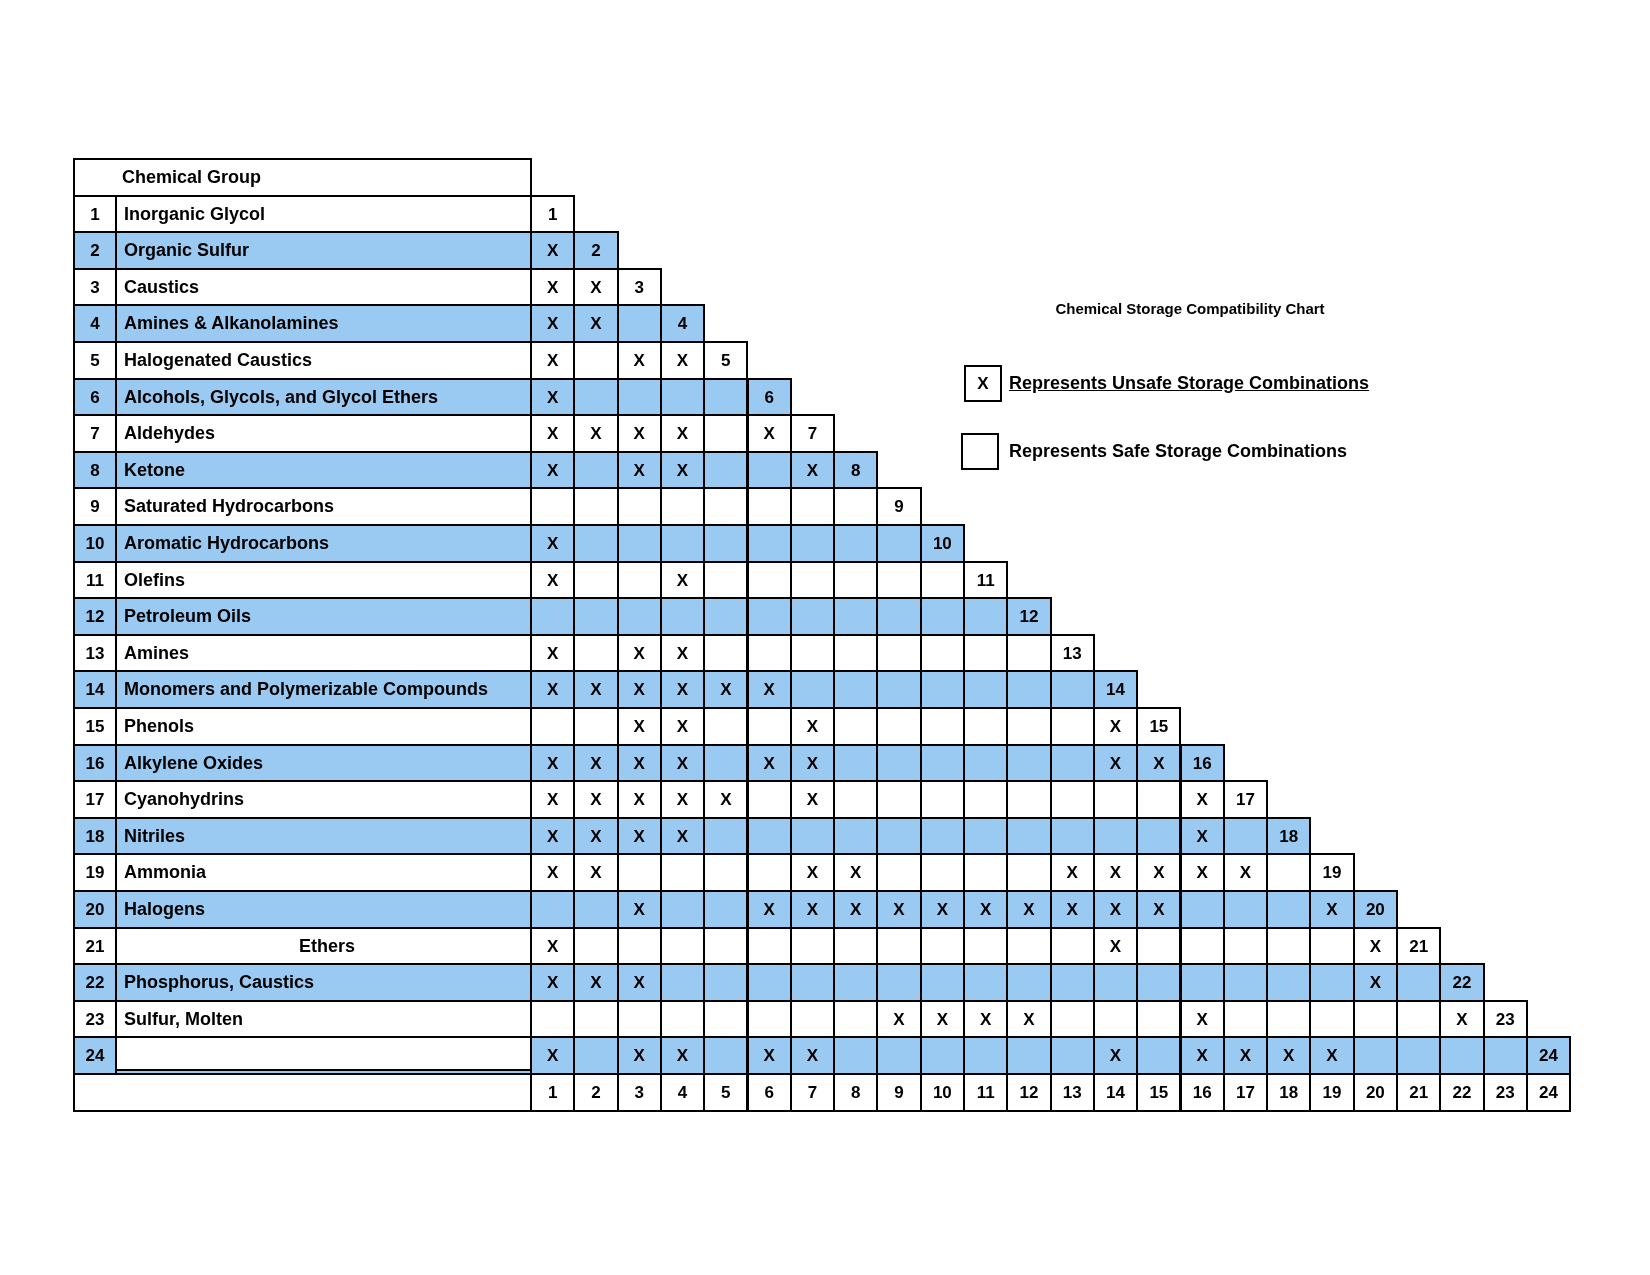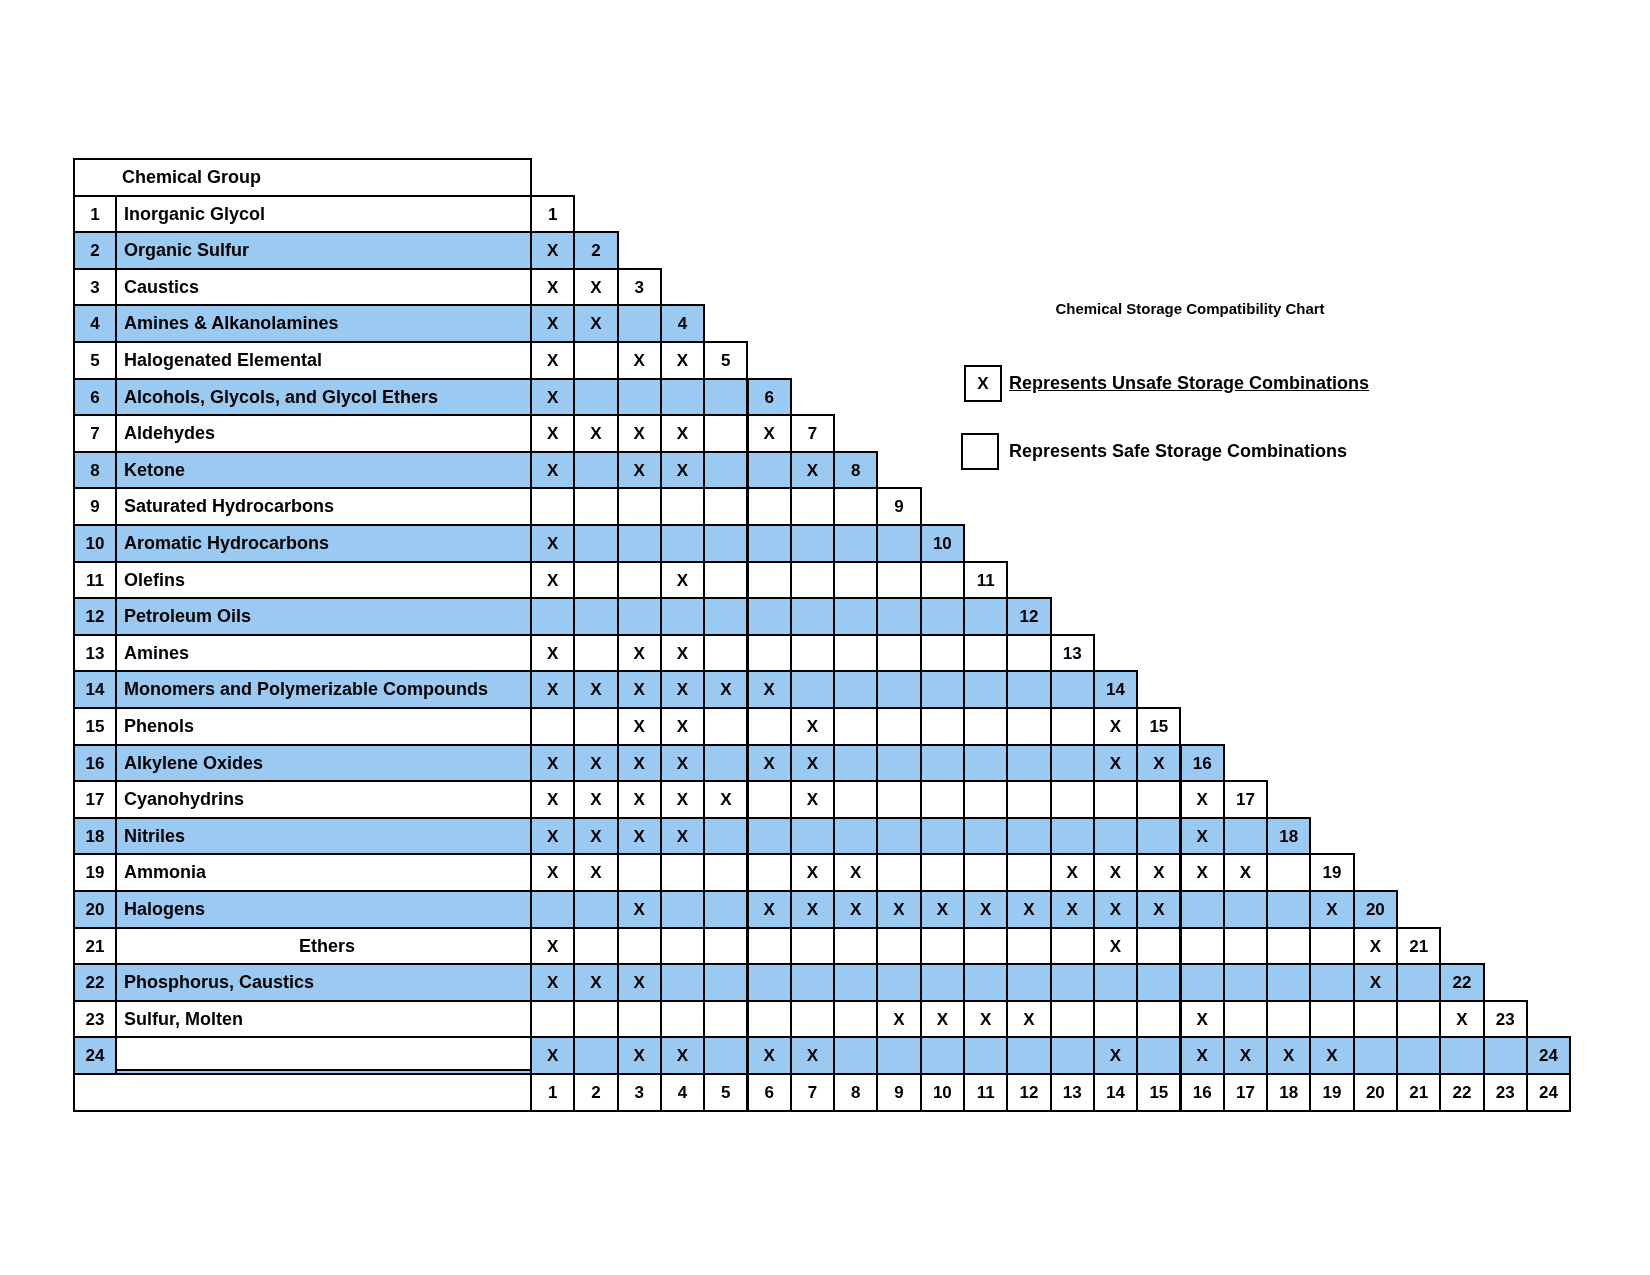--- a/index.html
+++ b/index.html
@@ -62,21 +62,21 @@
       <div class="cell" style="left: 530px; top: 267.8px; width: 45.3px; height: 38.6px; line-height: 35.6px;">X</div>
       <div class="cell" style="left: 573.3px; top: 267.8px; width: 45.3px; height: 38.6px; line-height: 35.6px;">X</div>
       <div class="cell" style="left: 616.6px; top: 267.8px; width: 45.3px; height: 38.6px; line-height: 35.6px;">3</div>
       <div class="cell blue" style="left: 73px; top: 304.4px; width: 44px; height: 38.6px; line-height: 35.6px; background: rgb(154, 201, 242);">4</div>
       <div class="cell name blue" style="left: 115px; top: 304.4px; width: 417px; height: 38.6px; line-height: 35.6px; background: rgb(154, 201, 242);">Amines &amp; Alkanolamines</div>
       <div class="cell blue" style="left: 530px; top: 304.4px; width: 45.3px; height: 38.6px; line-height: 35.6px; background: rgb(154, 201, 242);">X</div>
       <div class="cell blue" style="left: 573.3px; top: 304.4px; width: 45.3px; height: 38.6px; line-height: 35.6px; background: rgb(154, 201, 242);">X</div>
       <div class="cell blue" style="left: 616.6px; top: 304.4px; width: 45.3px; height: 38.6px; line-height: 35.6px; background: rgb(154, 201, 242);"></div>
       <div class="cell blue" style="left: 659.9px; top: 304.4px; width: 45.3px; height: 38.6px; line-height: 35.6px; background: rgb(154, 201, 242);">4</div>
       <div class="cell" style="left: 73px; top: 341px; width: 44px; height: 38.6px; line-height: 35.6px;">5</div>
-      <div class="cell name" style="left: 115px; top: 341px; width: 417px; height: 38.6px; line-height: 35.6px;">Halogenated Elemental</div>
+      <div class="cell name" style="left: 115px; top: 341px; width: 417px; height: 38.6px; line-height: 35.6px;">Halogenated Caustics</div>
       <div class="cell" style="left: 530px; top: 341px; width: 45.3px; height: 38.6px; line-height: 35.6px;">X</div>
       <div class="cell" style="left: 573.3px; top: 341px; width: 45.3px; height: 38.6px; line-height: 35.6px;"></div>
       <div class="cell" style="left: 616.6px; top: 341px; width: 45.3px; height: 38.6px; line-height: 35.6px;">X</div>
       <div class="cell" style="left: 659.9px; top: 341px; width: 45.3px; height: 38.6px; line-height: 35.6px;">X</div>
       <div class="cell" style="left: 703.2px; top: 341px; width: 45.3px; height: 38.6px; line-height: 35.6px;">5</div>
       <div class="cell blue" style="left: 73px; top: 377.6px; width: 44px; height: 38.6px; line-height: 35.6px; background: rgb(154, 201, 242);">6</div>
       <div class="cell name blue" style="left: 115px; top: 377.6px; width: 417px; height: 38.6px; line-height: 35.6px; background: rgb(154, 201, 242);">Alcohols, Glycols, and Glycol Ethers</div>
       <div class="cell blue" style="left: 530px; top: 377.6px; width: 45.3px; height: 38.6px; line-height: 35.6px; background: rgb(154, 201, 242);">X</div>
       <div class="cell blue" style="left: 573.3px; top: 377.6px; width: 45.3px; height: 38.6px; line-height: 35.6px; background: rgb(154, 201, 242);"></div>
       <div class="cell blue" style="left: 616.6px; top: 377.6px; width: 45.3px; height: 38.6px; line-height: 35.6px; background: rgb(154, 201, 242);"></div>

